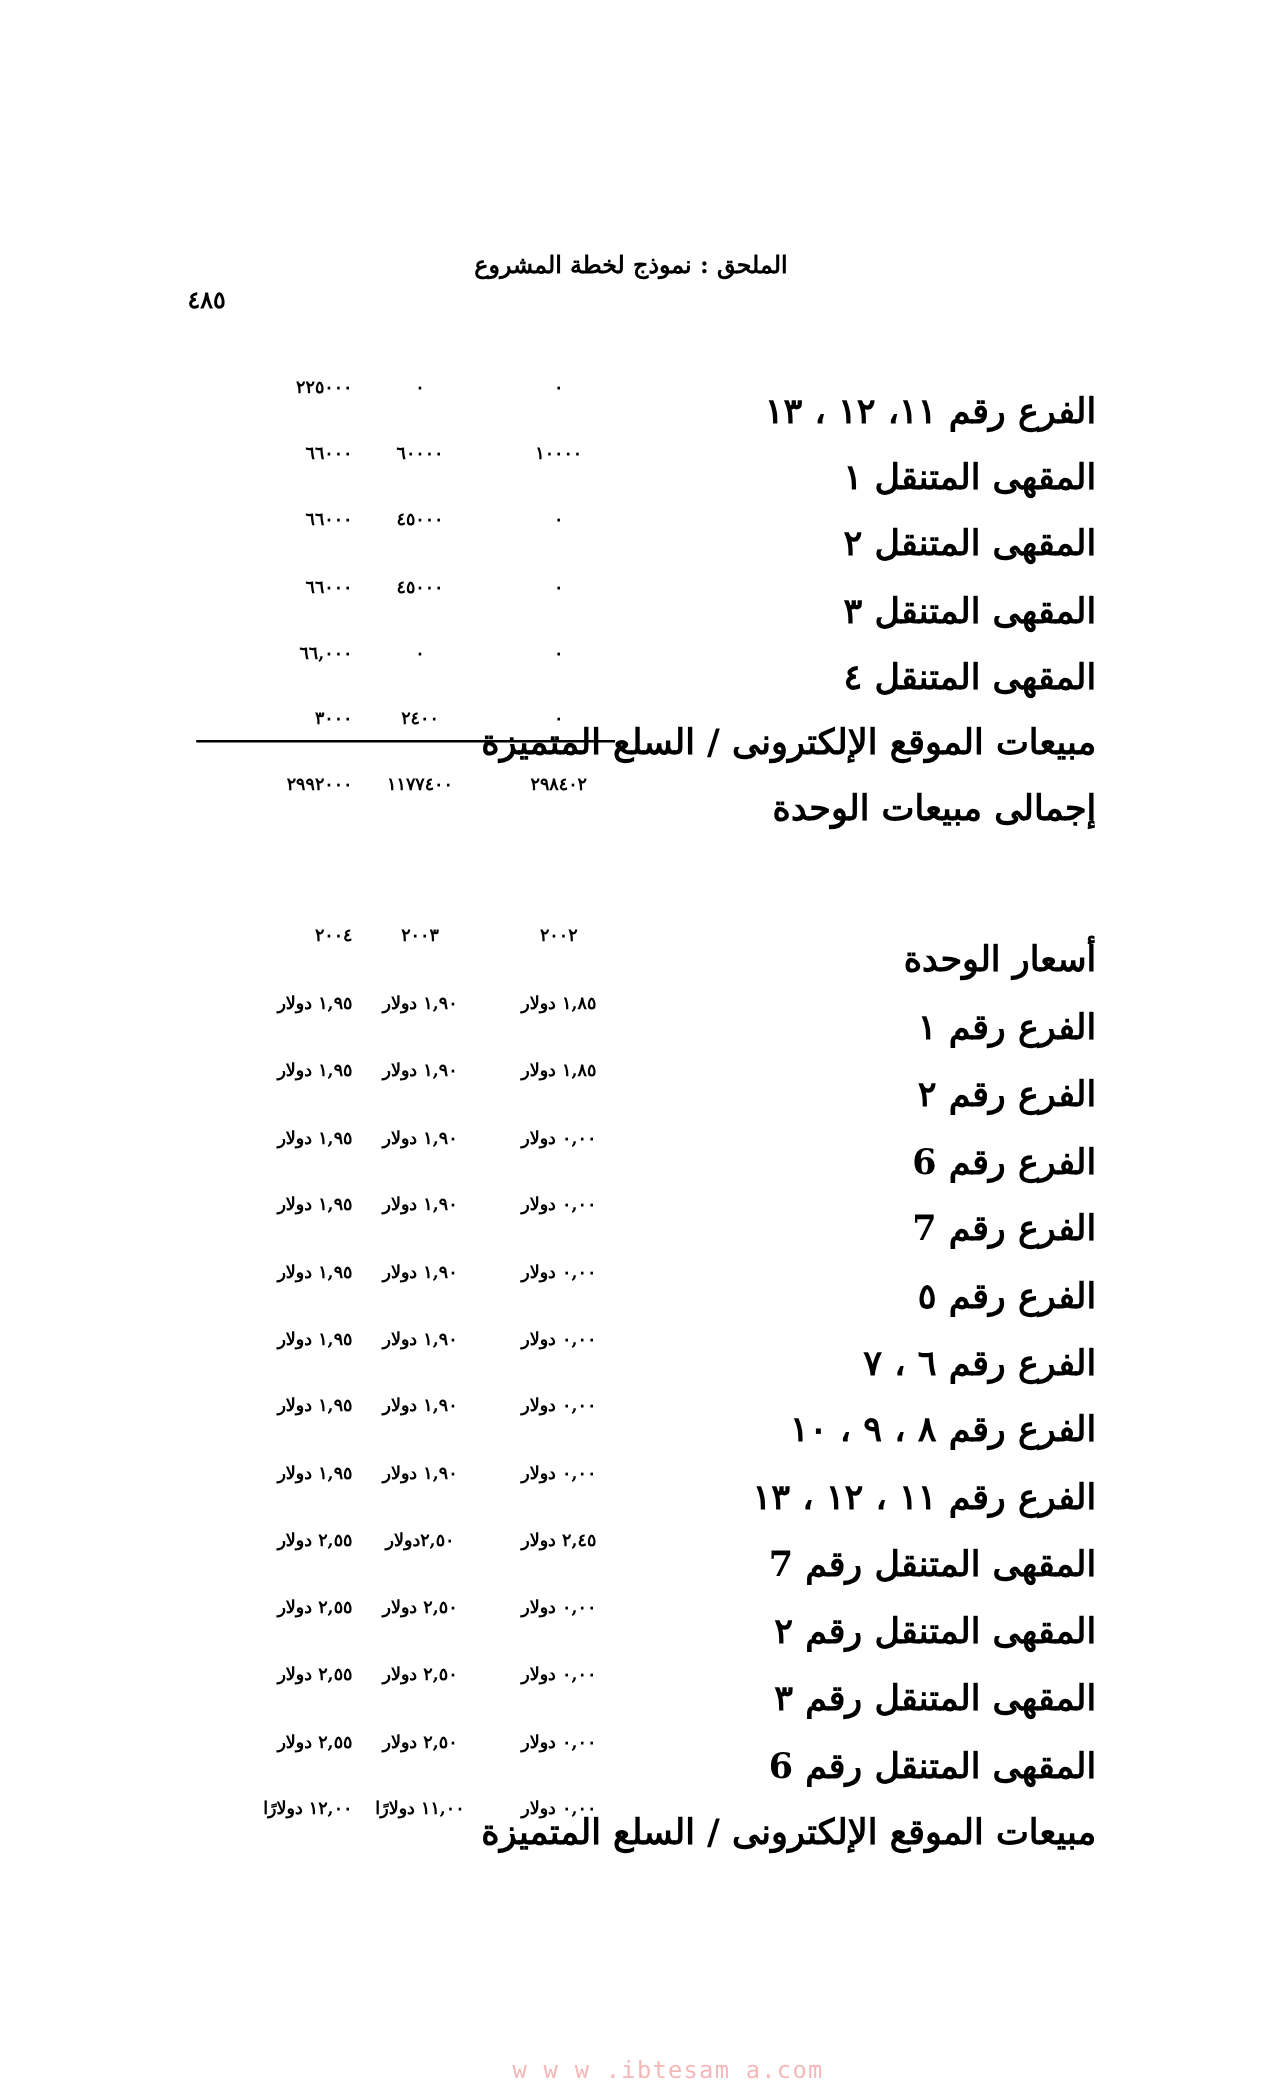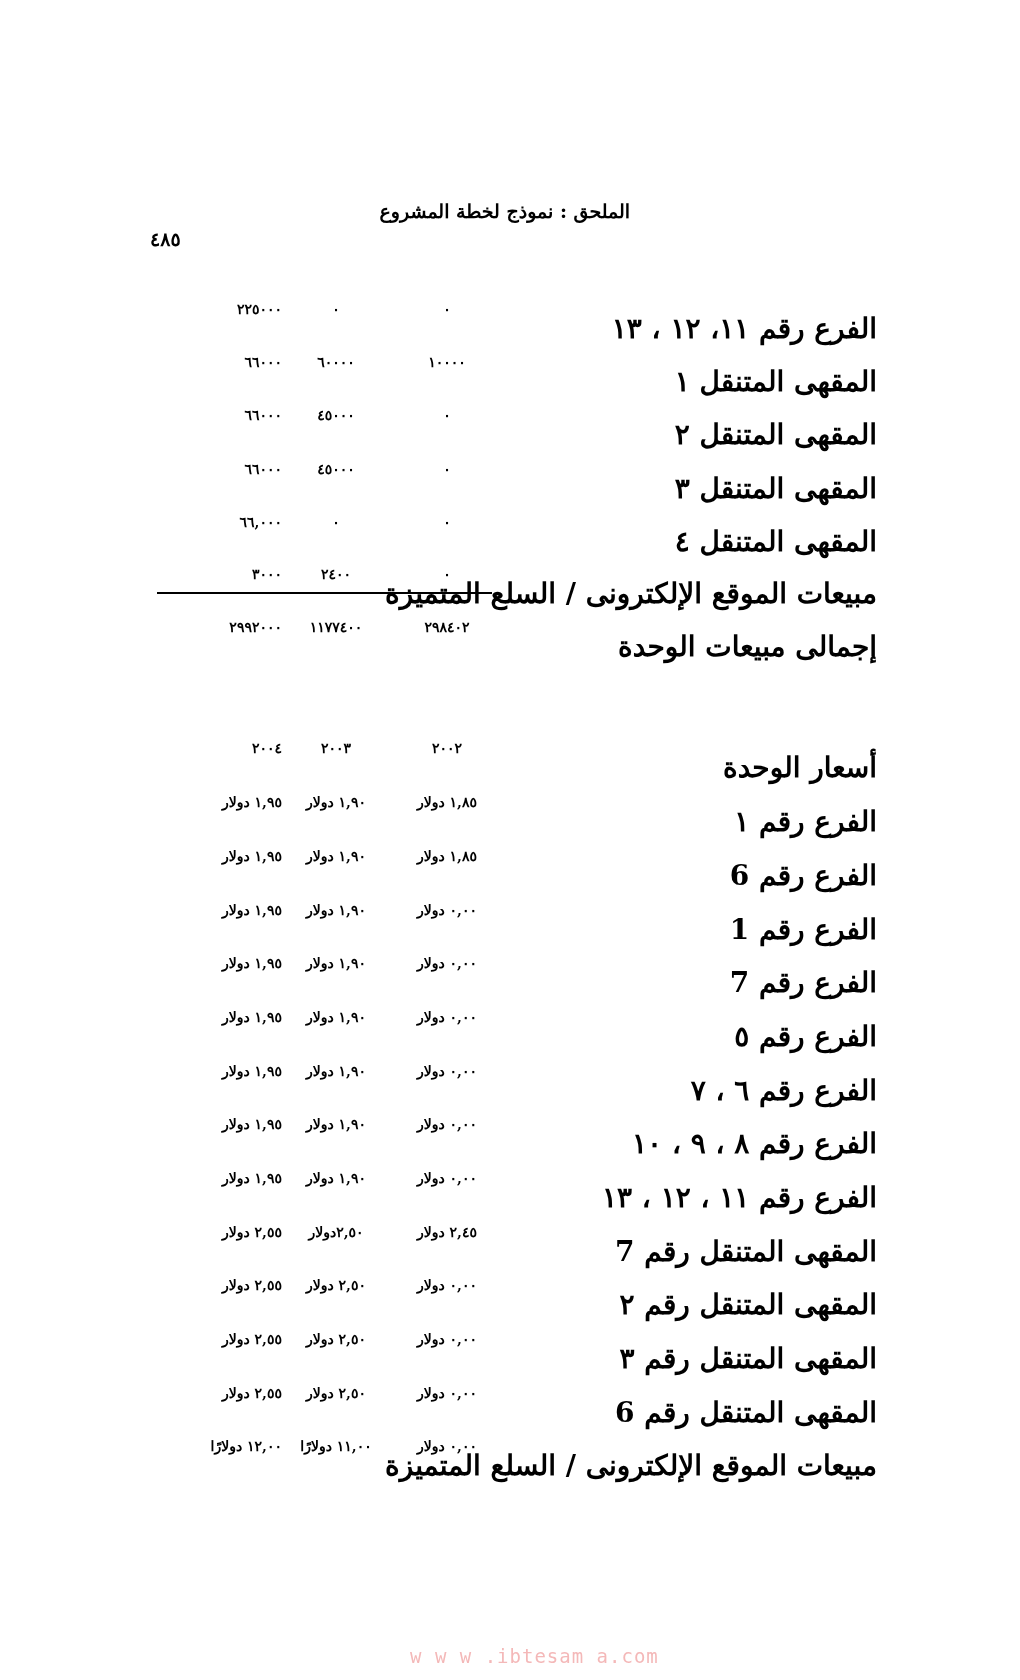--- a/index.html
+++ b/index.html
@@ -79,27 +79,27 @@
     <span class="num c3">٢٠٠٣</span>
     <span class="num c4">٢٠٠٤</span>
   </div>
   <div class="row" style="top:789px">
     <span class="lbl">الفرع رقم ١</span>
     <span class="num c2">١,٨٥ دولار</span>
     <span class="num c3">١,٩٠ دولار</span>
     <span class="num c4">١,٩٥ دولار</span>
   </div>
   <div class="row" style="top:843px">
-    <span class="lbl">الفرع رقم 6</span>
+    <span class="lbl">الفرع رقم ٢</span>
     <span class="num c2">١,٨٥ دولار</span>
     <span class="num c3">١,٩٠ دولار</span>
     <span class="num c4">١,٩٥ دولار</span>
   </div>
   <div class="row" style="top:897px">
-    <span class="lbl">الفرع رقم 1</span>
+    <span class="lbl">الفرع رقم 6</span>
     <span class="num c2">٠,٠٠ دولار</span>
     <span class="num c3">١,٩٠ دولار</span>
     <span class="num c4">١,٩٥ دولار</span>
   </div>
   <div class="row" style="top:950px">
     <span class="lbl">الفرع رقم 7</span>
     <span class="num c2">٠,٠٠ دولار</span>
     <span class="num c3">١,٩٠ دولار</span>
     <span class="num c4">١,٩٥ دولار</span>
   </div>

